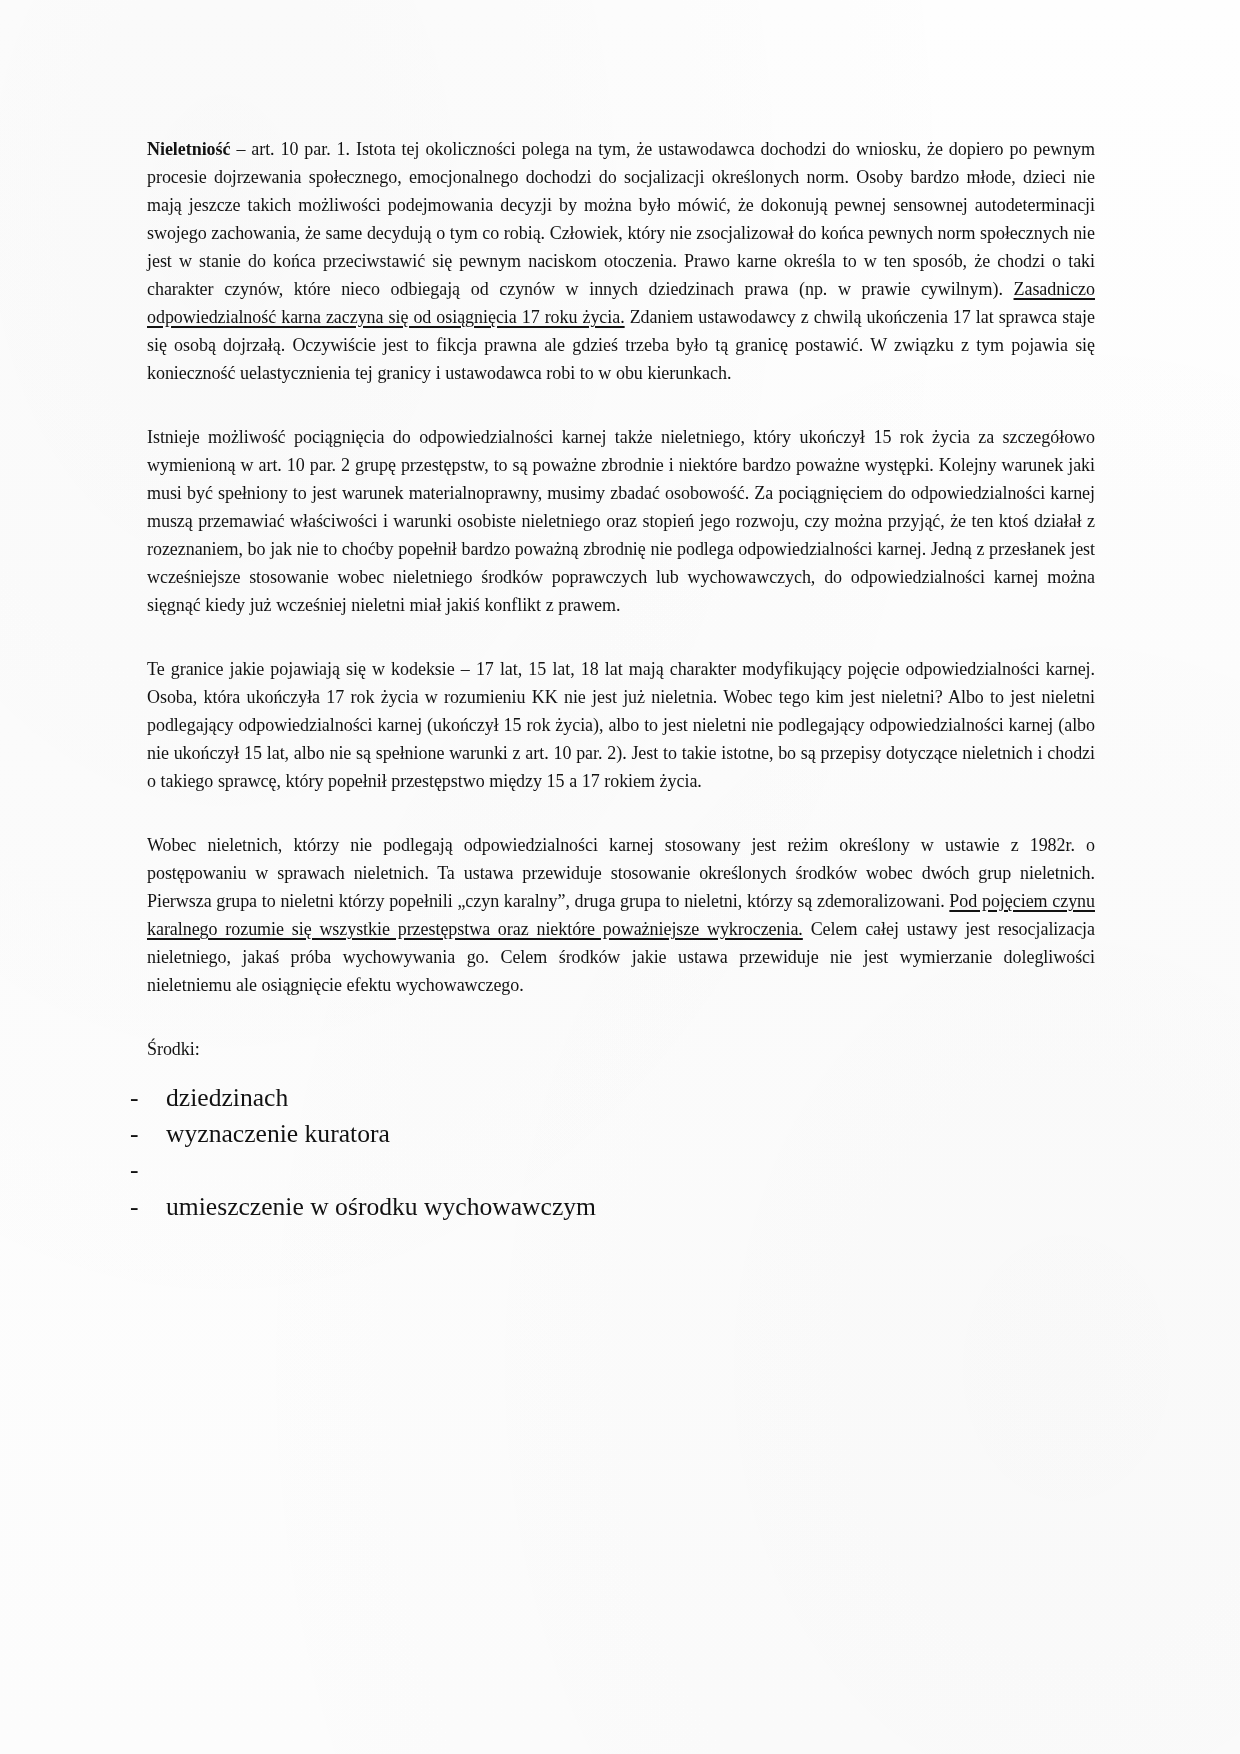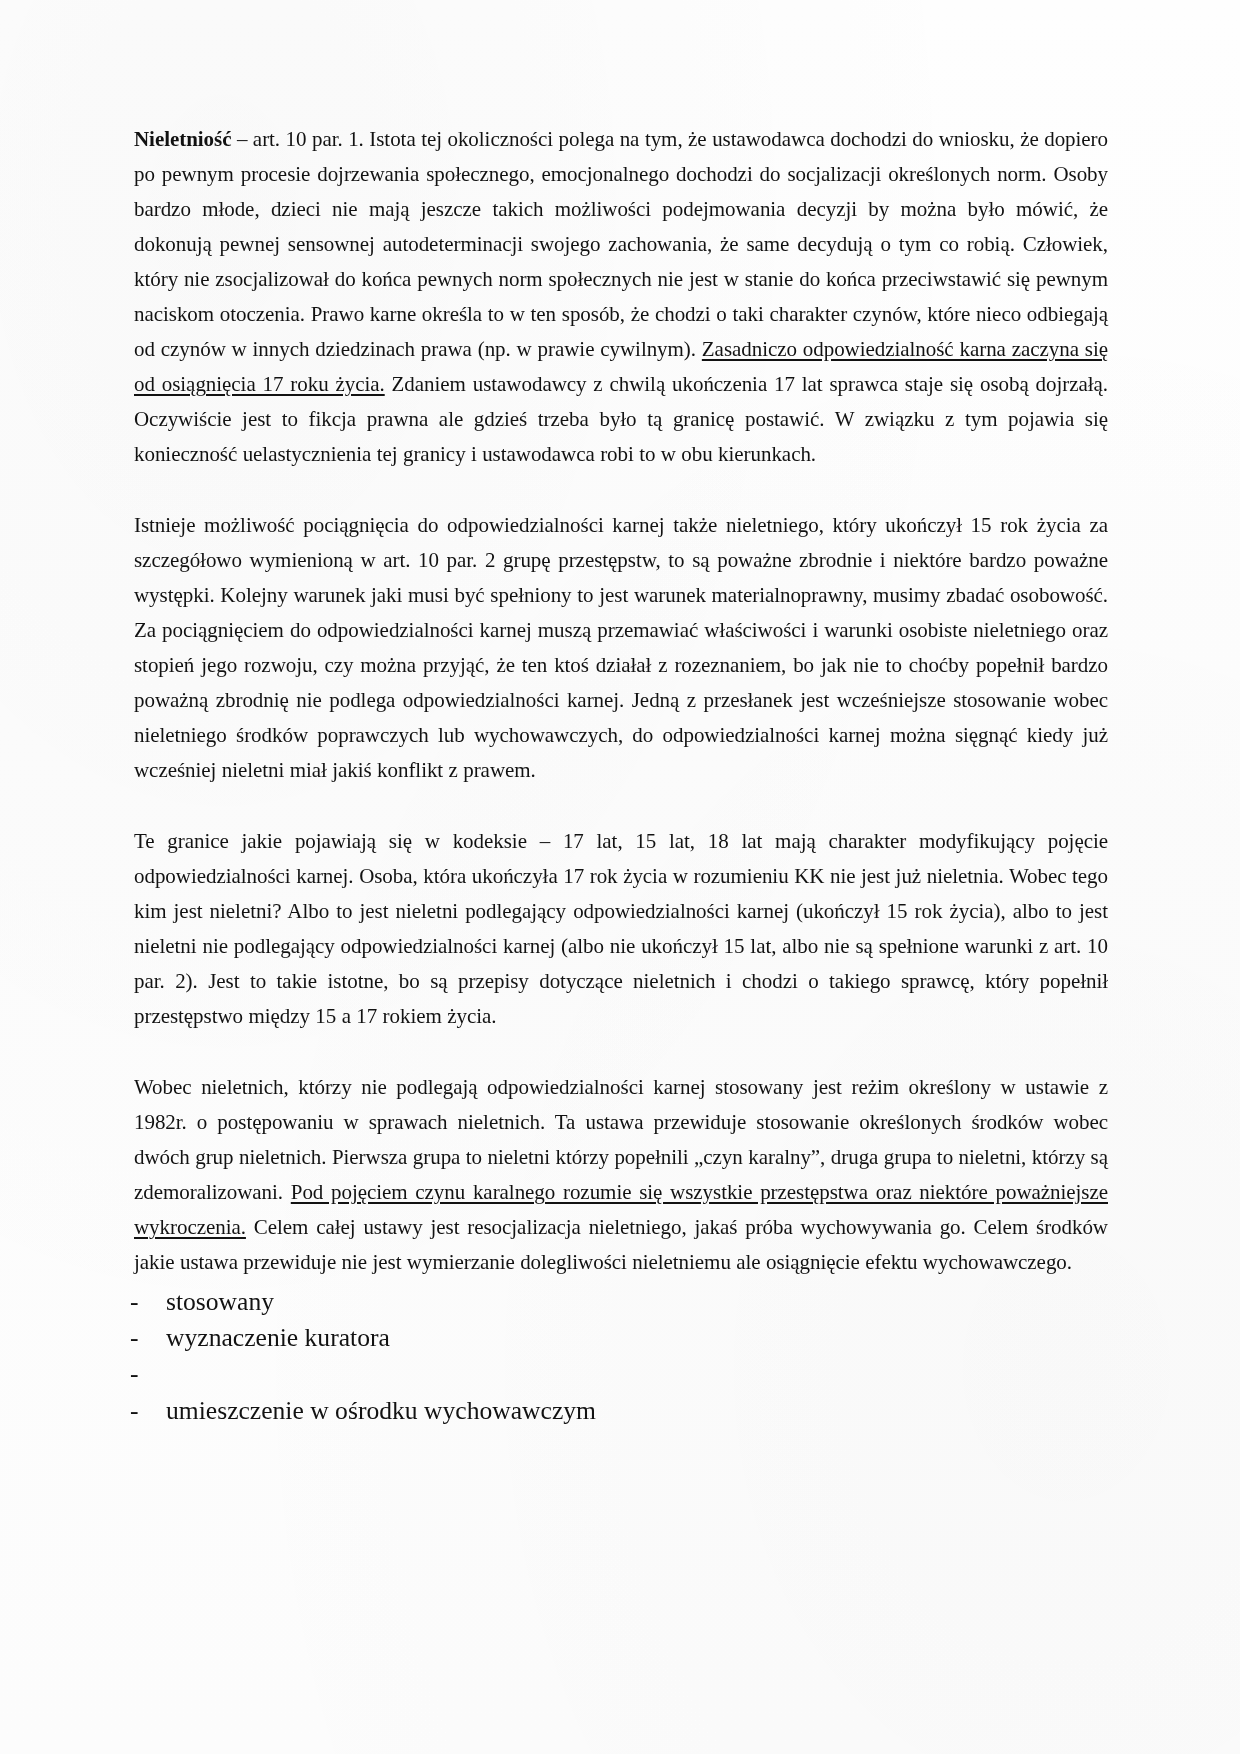--- a/index.html
+++ b/index.html
@@ -35,25 +35,25 @@
     height: 1754px;
     box-sizing: border-box;
     padding: 118px 128px 60px 130px;
   }
 
   .col {
     width: 982px;
   }
 
   p.para {
-    margin: 4px;
+    margin: 17px;
     text-align: justify;
     text-justify: inter-word;
-    font-size: 21px;
-    line-height: 35px;
+    font-size: 18px;
+    line-height: 28px;
     letter-spacing: -0.05px;
     word-spacing: 0.2px;
     text-rendering: optimizeLegibility;
   }
 
   p.para + p.para {
     margin-top: 36px;
   }
 
   
@@ -117,25 +117,28 @@
     </p>
 
     <p class="para">
       <span>Te granice jakie pojawiają się w kodeksie – 17 lat, 15 lat, 18 lat mają charakter modyfikujący pojęcie odpowiedzialności karnej. Osoba, która ukończyła 17 rok życia w rozumieniu KK nie jest już nieletnia. Wobec tego kim jest nieletni? Albo to jest nieletni podlegający odpowiedzialności karnej (ukończył 15 rok życia), albo to jest nieletni nie podlegający odpowiedzialności karnej (albo nie ukończył 15 lat, albo nie są spełnione warunki z art. 10 par. 2). Jest to takie istotne, bo są przepisy dotyczące nieletnich i chodzi o takiego sprawcę, który popełnił przestępstwo między 15 a 17 rokiem życia.</span>
     </p>
 
     <p class="para">
       <span>Wobec nieletnich, którzy nie podlegają odpowiedzialności karnej stosowany jest reżim określony w ustawie z 1982r. o postępowaniu w sprawach nieletnich. Ta ustawa przewiduje stosowanie określonych środków wobec dwóch grup nieletnich. Pierwsza grupa to nieletni którzy popełnili „czyn karalny”, druga grupa to nieletni, którzy są zdemoralizowani. </span><span class="ul-span">Pod pojęciem czynu karalnego rozumie się wszystkie przestępstwa oraz niektóre poważniejsze wykroczenia.</span><span> Celem całej ustawy jest resocjalizacja nieletniego, jakaś próba wychowywania go. Celem środków jakie ustawa przewiduje nie jest wymierzanie dolegliwości nieletniemu ale osiągnięcie efektu wychowawczego.</span>
     </p>
 
+    <p class="para tight nowrap-block">
+      <span>Środki:</span>
+    </p>
 
     <ul class="measures">
       <li>
         <span class="dash">-</span>
-        <span class="item-text">stosowany</span>
+        <span class="item-text">dziedzinach</span>
       </li>
       <li>
         <span class="dash">-</span>
         <span class="item-text">wyznaczenie kuratora</span>
       </li>
       <li>
         <span class="dash">-</span>
       </li>
       <li>
         <span class="dash">-</span>

